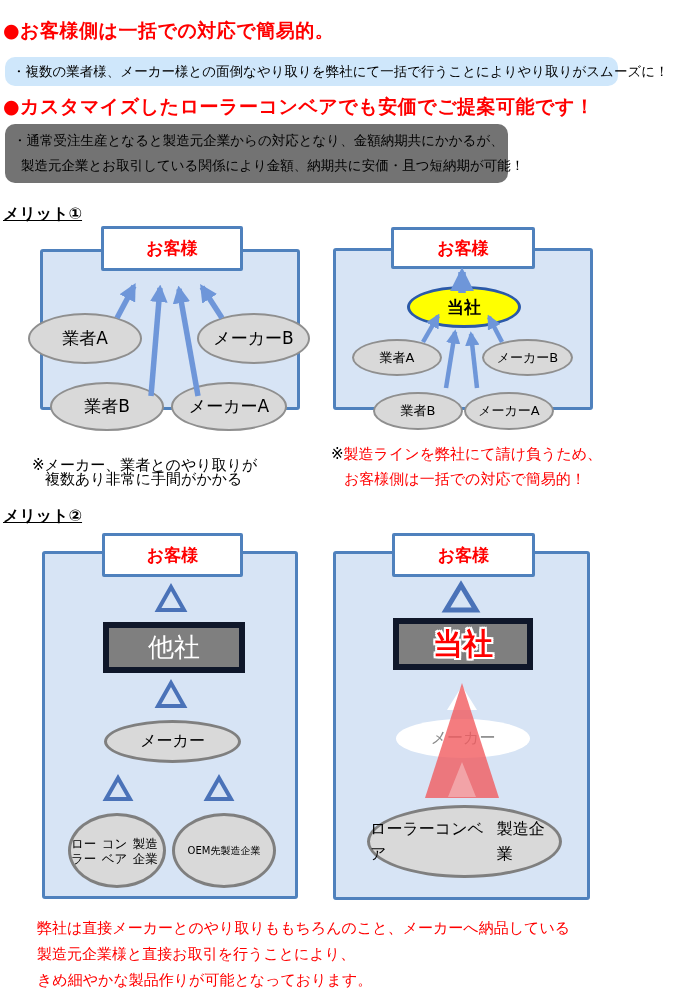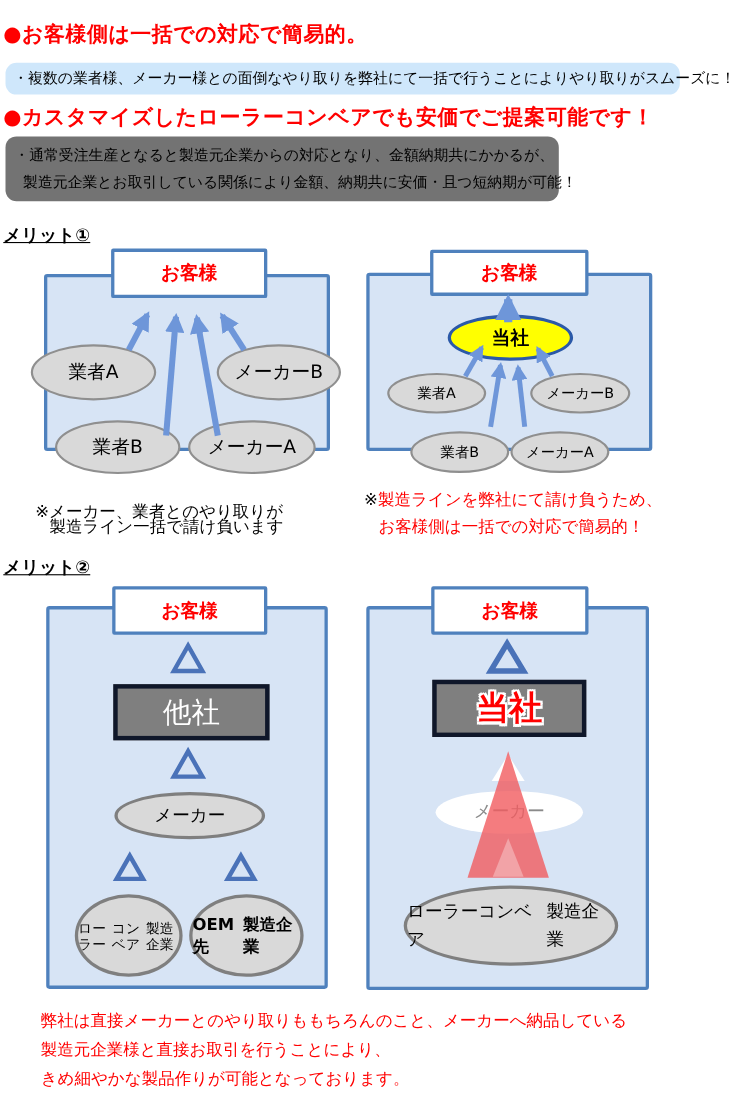--- a/index.html
+++ b/index.html
@@ -9,21 +9,21 @@
   .nowrap{white-space:nowrap;}
   .h-red{color:#ff0000;font-weight:bold;font-size:19px;letter-spacing:0.5px;}
   .hbar{background:#cfe7fb;border-radius:10px;font-size:13.5px;line-height:29px;padding-left:7px;color:#000;}
   .hbox{background:#737373;border-radius:10px;color:#000;}
   .hbox-line{position:absolute;font-size:13.5px;white-space:nowrap;}
   .merit-title{font-size:16px;font-weight:bold;text-decoration:underline;color:#000;}
   .panel{background:#d7e4f5;border:3px solid #4f81bd;border-radius:3px;}
   .custbox{background:#ffffff;border:3px solid #4f81bd;border-radius:2px;color:#ff0000;font-weight:bold;font-size:17px;display:flex;align-items:center;justify-content:center;z-index:2;}
   .ell{background:#d9d9d9;border:2px solid #8f8f8f;border-radius:50%;display:flex;align-items:center;justify-content:center;color:#000;z-index:2;}
   .ell-thick{border:3px solid #7f7f7f;}
-  .graybox{background:#7f7f7f;border:4px solid #0f172a;display:flex;align-items:center;justify-content:center;z-index:2;}
+  .graybox{background:#7f7f7f;border:6px solid #0f172a;display:flex;align-items:center;justify-content:center;z-index:2;}
   .caption{font-size:15px;white-space:nowrap;z-index:2;}
   .red{color:#ff0000;}
   .outline-red{color:#ff0000;font-weight:bold;font-size:30px;
     text-shadow:-2px -2px 0 #fff,2px -2px 0 #fff,-2px 2px 0 #fff,2px 2px 0 #fff,
                 -2px 0 0 #fff,2px 0 0 #fff,0 -2px 0 #fff,0 2px 0 #fff;}
   .overlay{position:absolute;left:0;top:0;z-index:3;pointer-events:none;}
   .z2{z-index:2;}
   .col{display:flex;flex-direction:row;align-items:center;justify-content:center;}
 </style>
 </head>
@@ -54,21 +54,21 @@
   <div class="abs ell" style="left:197px;top:313px;width:113px;height:51px;font-size:17px;">
     <span>メーカーB</span>
   </div>
   <div class="abs ell" style="left:50px;top:382px;width:114px;height:49px;font-size:17px;">
     <span>業者B</span>
   </div>
   <div class="abs ell" style="left:171px;top:382px;width:116px;height:49px;font-size:17px;">
     <span>メーカーA</span>
   </div>
   <div class="abs caption" style="left:32px;top:456px;">※メーカー、業者とのやり取りが</div>
-  <div class="abs caption" style="left:45px;top:470px;">製造ライン一括で請け負います</div>
+  <div class="abs caption" style="left:45px;top:470px;">複数あり非常に手間がかかる</div>
 
   <div class="abs panel" style="left:333px;top:248px;width:260px;height:162px;"></div>
   <div class="abs custbox" style="left:391px;top:227px;width:144px;height:42px;">
     <span>お客様</span>
   </div>
   <div class="abs z2" style="left:407px;top:286px;width:114px;height:42px;background:#ffff00;border:3px solid #2b59a8;border-radius:50%;display:flex;align-items:center;justify-content:center;font-size:17px;font-weight:bold;">
     <span>当社</span>
   </div>
   <div class="abs ell" style="left:352px;top:339px;width:90px;height:37px;font-size:13px;">
     <span>業者A</span>
@@ -95,21 +95,21 @@
     <span style="color:#fff;font-size:26px;">他社</span>
   </div>
   <div class="abs ell ell-thick" style="left:104px;top:720px;width:137px;height:43px;font-size:16px;">
     <span>メーカー</span>
   </div>
   <div class="abs ell ell-thick col" style="left:68px;top:813px;width:98px;height:75px;font-size:12.5px;line-height:1.2;">
     <span>ローラー</span>
     <span>コンベア</span>
     <span>製造企業</span>
   </div>
-  <div class="abs ell ell-thick col" style="left:172px;top:813px;width:104px;height:75px;font-size:15px;line-height:1.3;font-weight:bold;">
+  <div class="abs ell ell-thick col" style="left:172px;top:813px;width:104px;height:75px;font-size:10px;line-height:1.3;">
     <span>OEM先</span>
     <span>製造企業</span>
   </div>
 
   <div class="abs panel" style="left:333px;top:551px;width:257px;height:349px;"></div>
   <div class="abs custbox" style="left:392px;top:533px;width:143px;height:44px;">
     <span>お客様</span>
   </div>
   <div class="abs graybox" style="left:393px;top:618px;width:140px;height:52px;">
     <span class="outline-red">当社</span>

